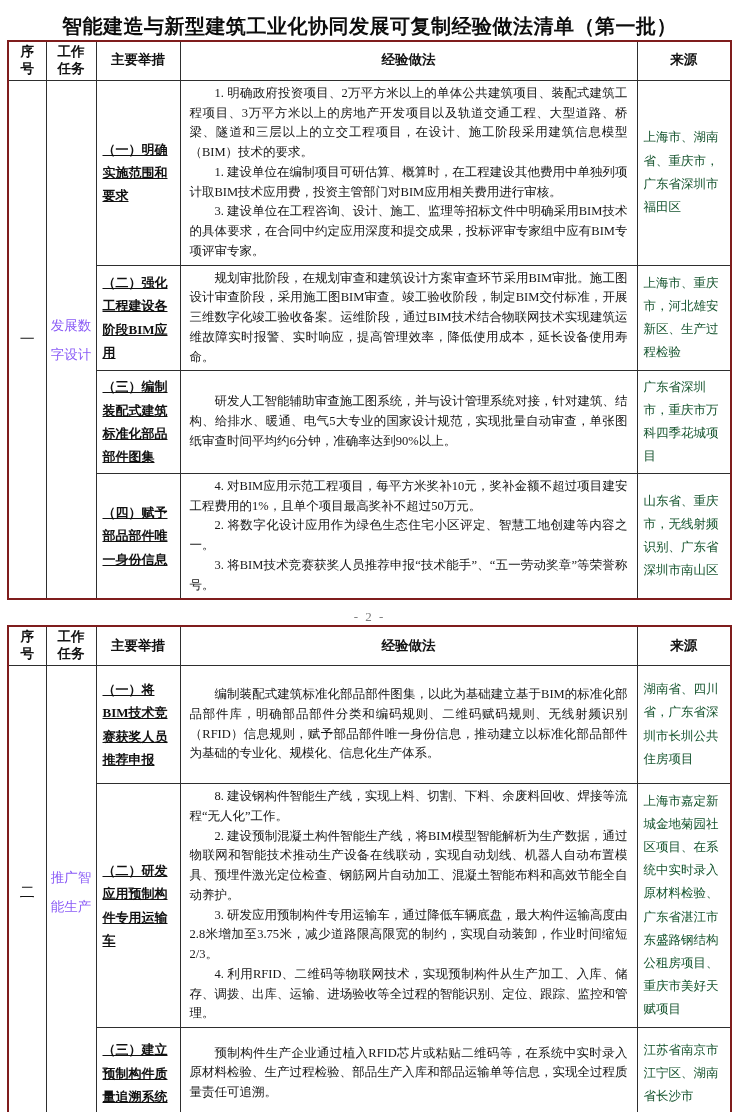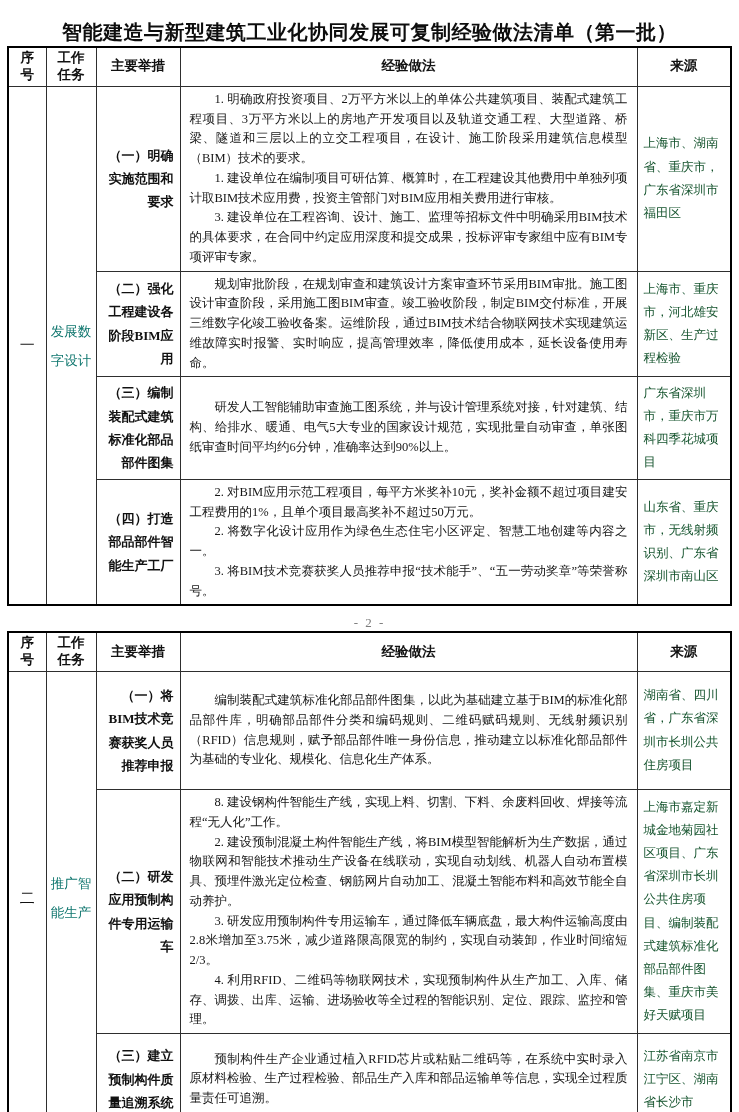--- a/index.html
+++ b/index.html
@@ -6,60 +6,61 @@
   html, body { margin: 0; padding: 0; background: #ffffff; }
   .page {
     width: 739px;
     height: 1112px;
     background: #ffffff;
     font-family: "Liberation Serif", serif;
     color: #1c1c1c;
     overflow: hidden;
   }
   .doc-title {
-    padding-top: 19px;
+    padding-top: 13px;
     text-align: center;
     font-family: "Liberation Sans", sans-serif;
     font-weight: 700;
     font-size: 20px;
     color: #0d0d0d;
     letter-spacing: 0.5px;
   }
   table.doc-table {
     border-collapse: collapse;
     table-layout: fixed;
     width: 723px;
     margin: 0 auto;
-    border: 2px solid #000000;
+    border: 2px solid #7f1d1d;
   }
   .t1 { margin-top: 15px; }
   .t2 { margin-top: 92px; }
   col.c1 { width: 38px; }
   col.c2 { width: 50px; }
   col.c3 { width: 84px; }
   col.c4 { width: 457px; }
   col.c5 { width: 94px; }
   th, td { border: 1px solid #2e2e2e; vertical-align: middle; padding: 2px 5px; }
   th {
     font-family: "Liberation Sans", sans-serif;
     font-weight: 700;
     font-size: 13.5px;
     text-align: center;
     line-height: 1.25;
     color: #111;
   }
   td.index { text-align: center; font-size: 15px; color: #111; }
-  td.task  { text-align: center; font-size: 13.5px; line-height: 2.15; padding: 0 3px; color: #0f766e; }
+  td.task  { text-align: center; font-size: 13.5px; line-height: 2.15; padding: 0 3px; color: #8b5cf6; }
   td.measure {
     font-weight: 700;
     font-size: 13px;
     line-height: 1.8;
     padding: 4px 6px;
     color: #111;
-    text-align: right;
+    text-align: left;
+    text-decoration: underline;
   }
   td.practice { font-size: 12.5px; padding: 3px 9px; }
   .para {
     margin: 0;
     text-indent: 2em;
     text-align: justify;
     line-height: 1.58;
     color: #161616;
   }
   td.source { font-size: 12.5px; line-height: 1.85; padding: 4px 6px; color: #14532d; text-align: left; }
@@ -123,23 +124,23 @@
         <td class="source">上海市、重庆市，河北雄安新区、生产过程检验</td>
       </tr>
       <tr class="h82">
         <td class="measure">（三）编制装配式建筑标准化部品部件图集</td>
         <td class="practice">
           <p class="para">研发人工智能辅助审查施工图系统，并与设计管理系统对接，针对建筑、结构、给排水、暖通、电气5大专业的国家设计规范，实现批量自动审查，单张图纸审查时间平均约6分钟，准确率达到90%以上。</p>
         </td>
         <td class="source">广东省深圳市，重庆市万科四季花城项目</td>
       </tr>
       <tr class="h88">
-        <td class="measure">（四）打造部品部件智能生产工厂</td>
+        <td class="measure">（四）赋予部品部件唯一身份信息</td>
         <td class="practice">
-          <p class="para">2. 对BIM应用示范工程项目，每平方米奖补10元，奖补金额不超过项目建安工程费用的1%，且单个项目最高奖补不超过50万元。</p>
+          <p class="para">4. 对BIM应用示范工程项目，每平方米奖补10元，奖补金额不超过项目建安工程费用的1%，且单个项目最高奖补不超过50万元。</p>
           <p class="para">2. 将数字化设计应用作为绿色生态住宅小区评定、智慧工地创建等内容之一。</p>
           <p class="para">3. 将BIM技术竞赛获奖人员推荐申报“技术能手”、“五一劳动奖章”等荣誉称号。</p>
         </td>
         <td class="source">山东省、重庆市，无线射频识别、广东省深圳市南山区</td>
       </tr>
     </tbody>
   </table>
 
   <div class="page-num">- 2 -</div>
 
@@ -171,21 +172,21 @@
         <td class="source">湖南省、四川省，广东省深圳市长圳公共住房项目</td>
       </tr>
       <tr class="h230">
         <td class="measure">（二）研发应用预制构件专用运输车</td>
         <td class="practice">
           <p class="para">8. 建设钢构件智能生产线，实现上料、切割、下料、余废料回收、焊接等流程“无人化”工作。</p>
           <p class="para">2. 建设预制混凝土构件智能生产线，将BIM模型智能解析为生产数据，通过物联网和智能技术推动生产设备在线联动，实现自动划线、机器人自动布置模具、预埋件激光定位检查、钢筋网片自动加工、混凝土智能布料和高效节能全自动养护。</p>
           <p class="para">3. 研发应用预制构件专用运输车，通过降低车辆底盘，最大构件运输高度由2.8米增加至3.75米，减少道路限高限宽的制约，实现自动装卸，作业时间缩短2/3。</p>
           <p class="para">4. 利用RFID、二维码等物联网技术，实现预制构件从生产加工、入库、储存、调拨、出库、运输、进场验收等全过程的智能识别、定位、跟踪、监控和管理。</p>
         </td>
-        <td class="source">上海市嘉定新城金地菊园社区项目、广东省深圳市长圳公共住房项目、编制装配式建筑标准化部品部件图集、重庆市美好天赋项目</td>
+        <td class="source">上海市嘉定新城金地菊园社区项目、在系统中实时录入原材料检验、广东省湛江市东盛路钢结构公租房项目、重庆市美好天赋项目</td>
       </tr>
       <tr class="h92">
         <td class="measure">（三）建立预制构件质量追溯系统</td>
         <td class="practice">
           <p class="para">预制构件生产企业通过植入RFID芯片或粘贴二维码等，在系统中实时录入原材料检验、生产过程检验、部品生产入库和部品运输单等信息，实现全过程质量责任可追溯。</p>
         </td>
         <td class="source">江苏省南京市江宁区、湖南省长沙市</td>
       </tr>
     </tbody>
   </table>

